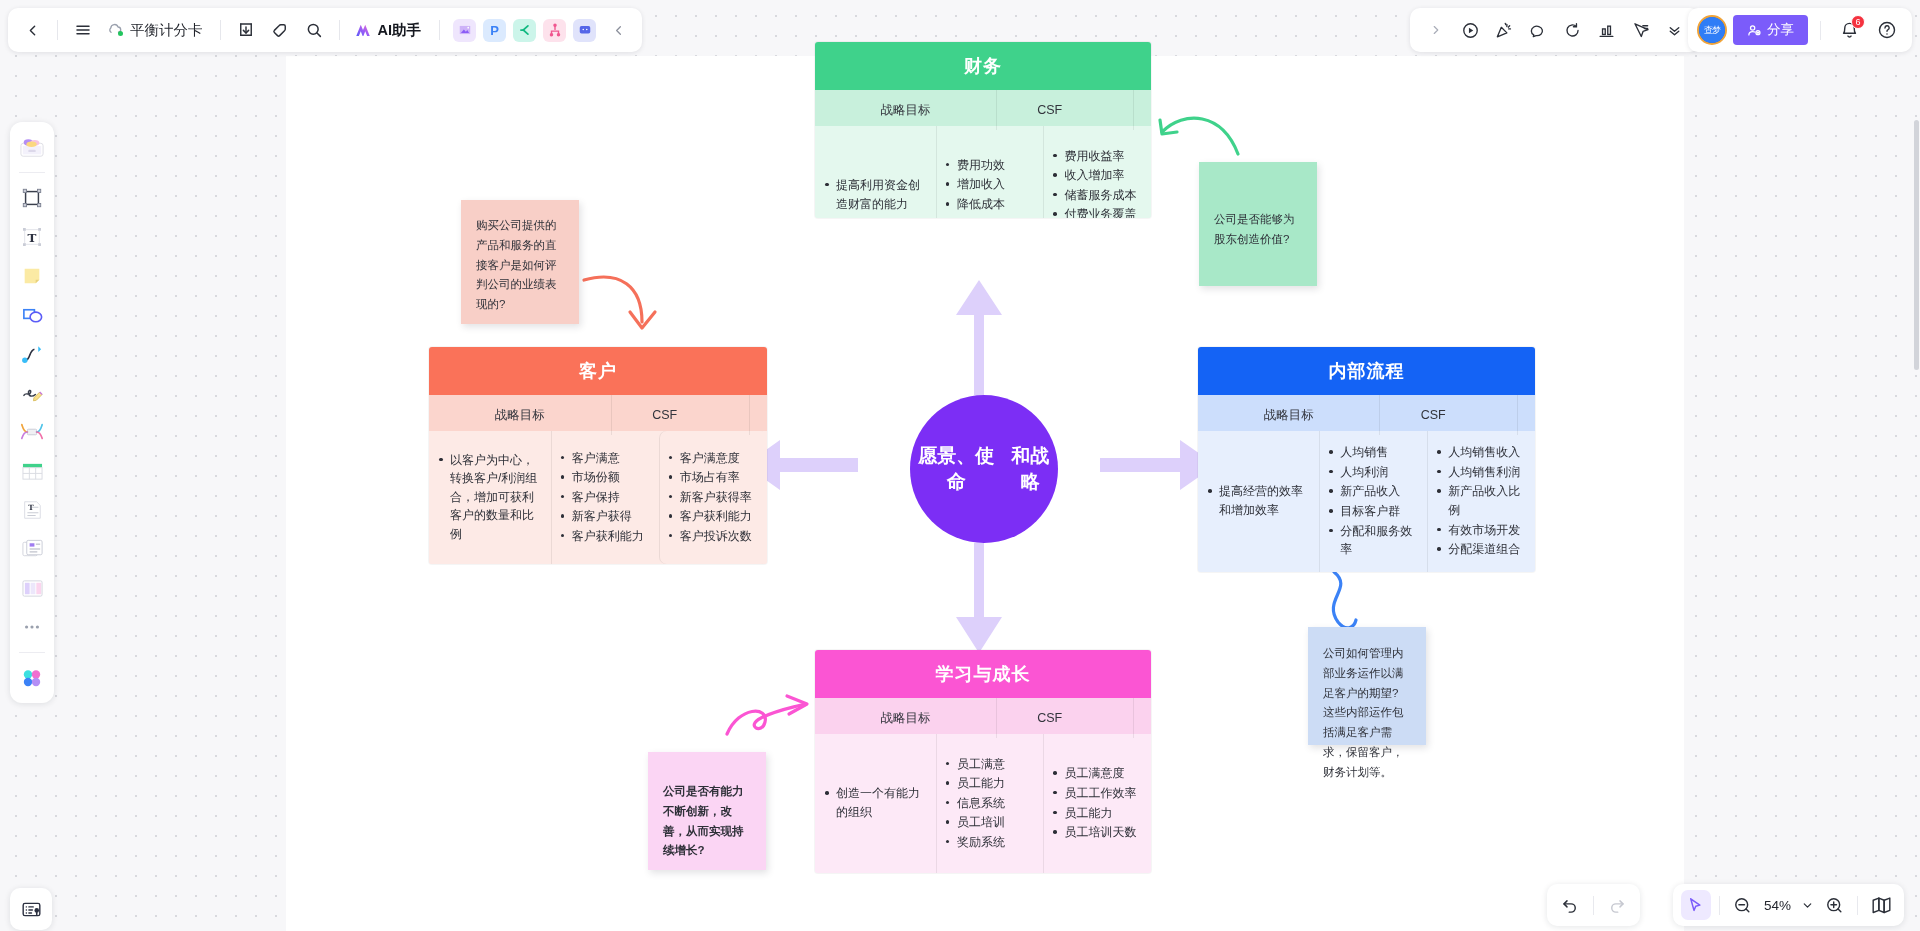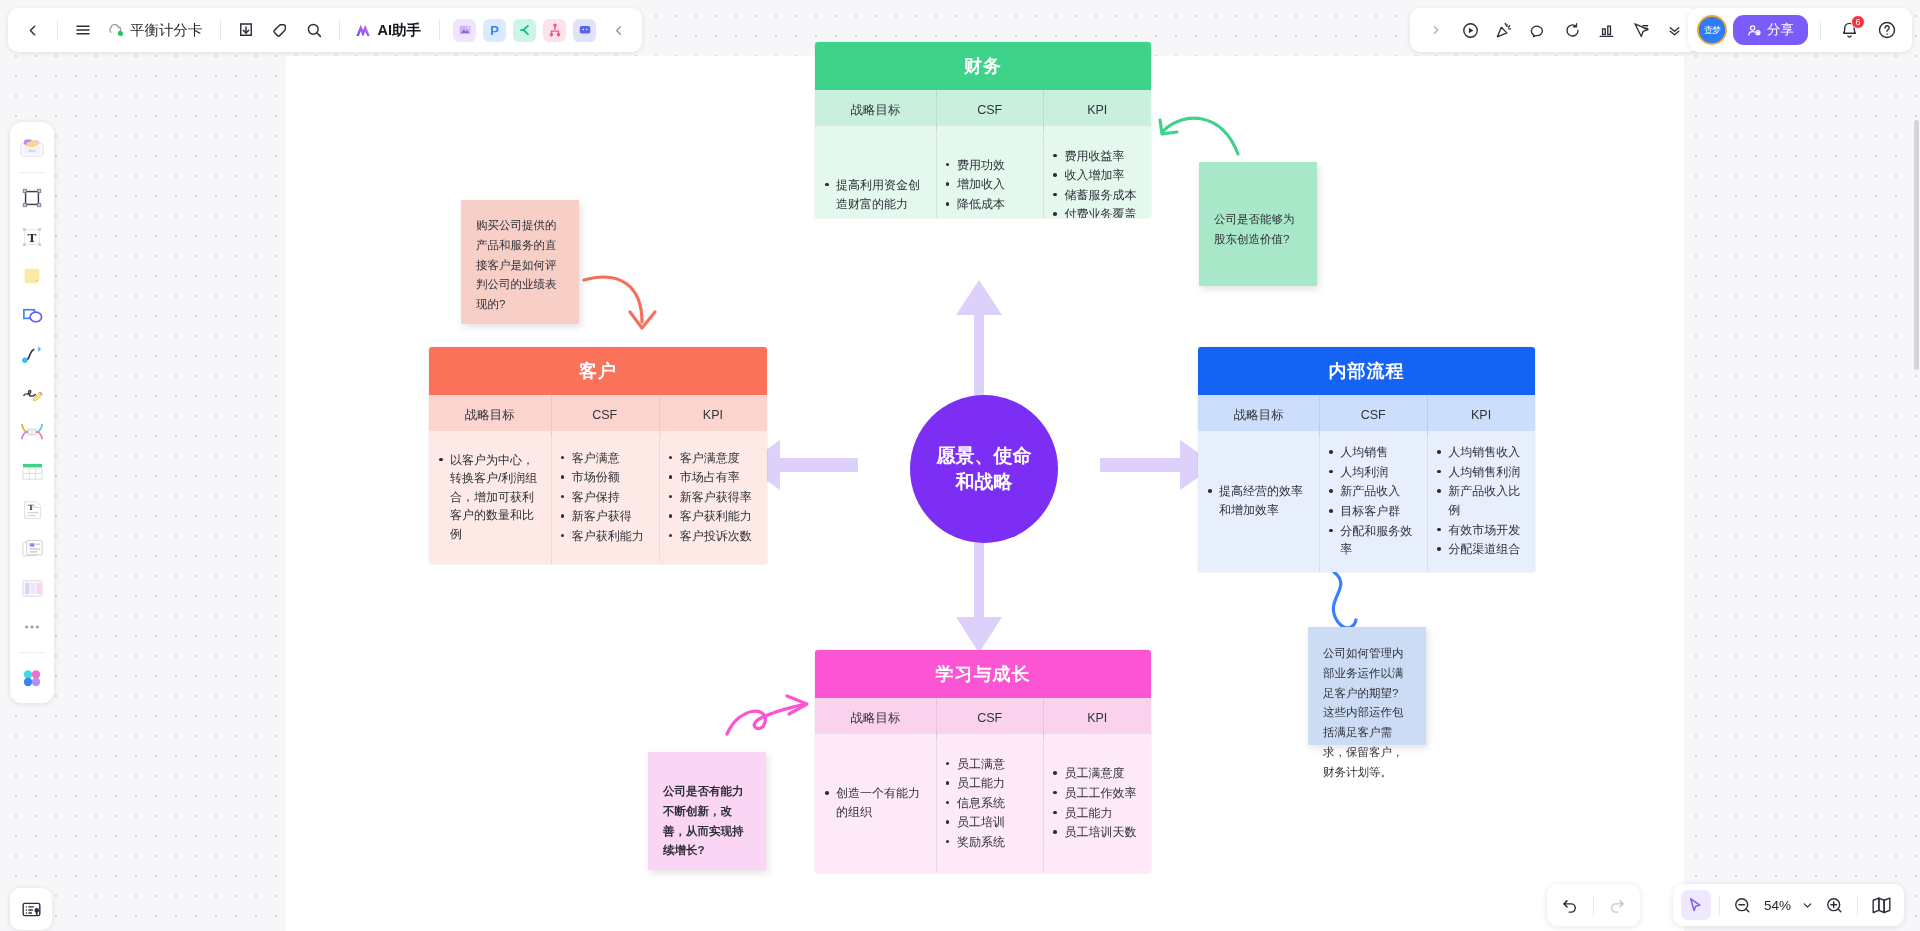--- a/index.html
+++ b/index.html
@@ -71,21 +71,21 @@
   }
   #avatar {
     width: 30px; height: 30px; border-radius: 50%;
     background: radial-gradient(circle at 35% 30%, #2f7df6, #1a5fd0);
     border: 2px solid #f0a43a;
     display: flex; align-items: center; justify-content: center;
     color: #fff; font-size: 8px; letter-spacing: -1px; cursor: pointer; flex: none;
     overflow: hidden;
   }
   #share-btn {
-    height: 30px; border-radius: 11px; background: #7b5cfa; color: #fff;
+    height: 30px; border-radius: 4px; background: #7b5cfa; color: #fff;
     display: flex; align-items: center; gap: 5px; padding: 0 14px;
     font-size: 13.5px; cursor: pointer; border: none; flex: none;
     font-family: inherit;
   }
   #bell-wrap { position: relative; }
   #bell-badge {
     position: absolute; top: 1px; right: 0px;
     min-width: 14px; height: 14px; border-radius: 7px;
     background: #f5323f; color: #fff; font-size: 9px;
     display: flex; align-items: center; justify-content: center;
@@ -139,21 +139,21 @@
     cursor: pointer;
   }
   .bsc-title {
     text-align: center; color: #ffffff; font-weight: bold;
     font-size: 18px; letter-spacing: 1px;
     display: flex; align-items: center; justify-content: center;
   }
   .bsc-head { display: flex; }
   .bsc-head > div {
     text-align: right; font-size: 12.5px; color: #32343c;
-    padding: 20px 2px; display: flex; align-items: center; justify-content: center;
+    padding: 20px 2px; display: flex; align-items: center; justify-content: center; margin-left: 30px;
   }
   .bsc-body { display: flex; }
   .bsc-body > div { padding: 14px 10px 14px 8px; }
   .bsc-body ul { list-style: none; }
   .bsc-body li {
     font-size: 12px; color: #2d2f37; line-height: 1.55;
     position: relative; padding-left: 13px; margin-bottom: 1px;
   }
   .bsc-body li::before {
     content: ""; position: absolute; left: 2px; top: 7px;
@@ -161,21 +161,21 @@
   }
   .col-a { flex: 0 0 36%; }
   .col-b { flex: 0 0 32%; }
   .col-c { flex: 0 0 32%; }
   .vline { box-shadow: inset 1px 0 0 rgba(0,0,0,.07); }
 
   
   #center-circle {
     position: absolute; left: 910px; top: 395px; width: 148px; height: 148px;
     border-radius: 50%; background: #7c2ef5;
-    display: flex; flex-direction: column; align-items: center; justify-content: center;
+    display: flex; flex-direction: row; align-items: center; justify-content: center;
     color: #fff; font-weight: bold; font-size: 19px; line-height: 1.35;
     cursor: pointer; text-align: center;
   }
 
   
   .sticky {
     position: absolute; cursor: pointer;
     box-shadow: 2px 3px 7px rgba(30,30,50,.13);
     padding: 16px 15px;
     font-size: 11.5px; line-height: 1.72; color: #2e3038;

